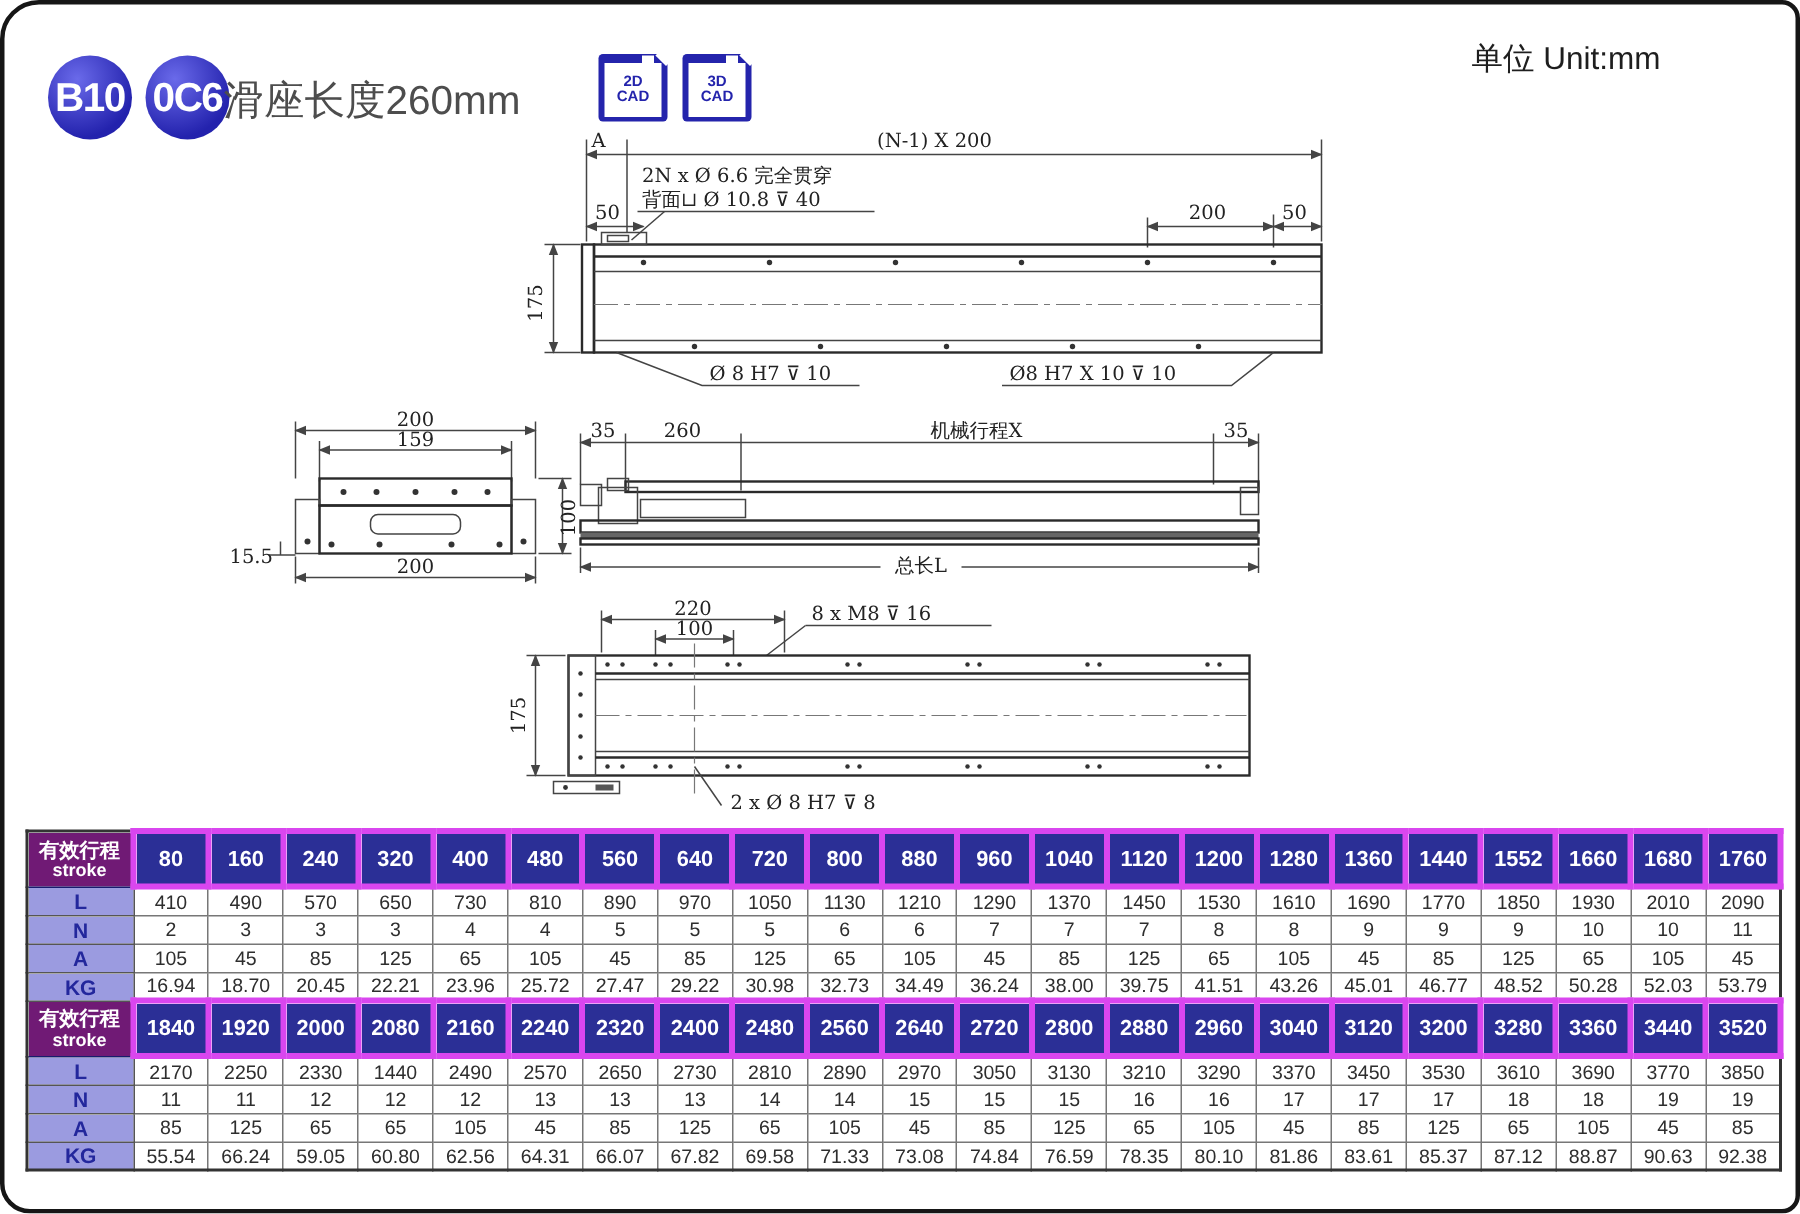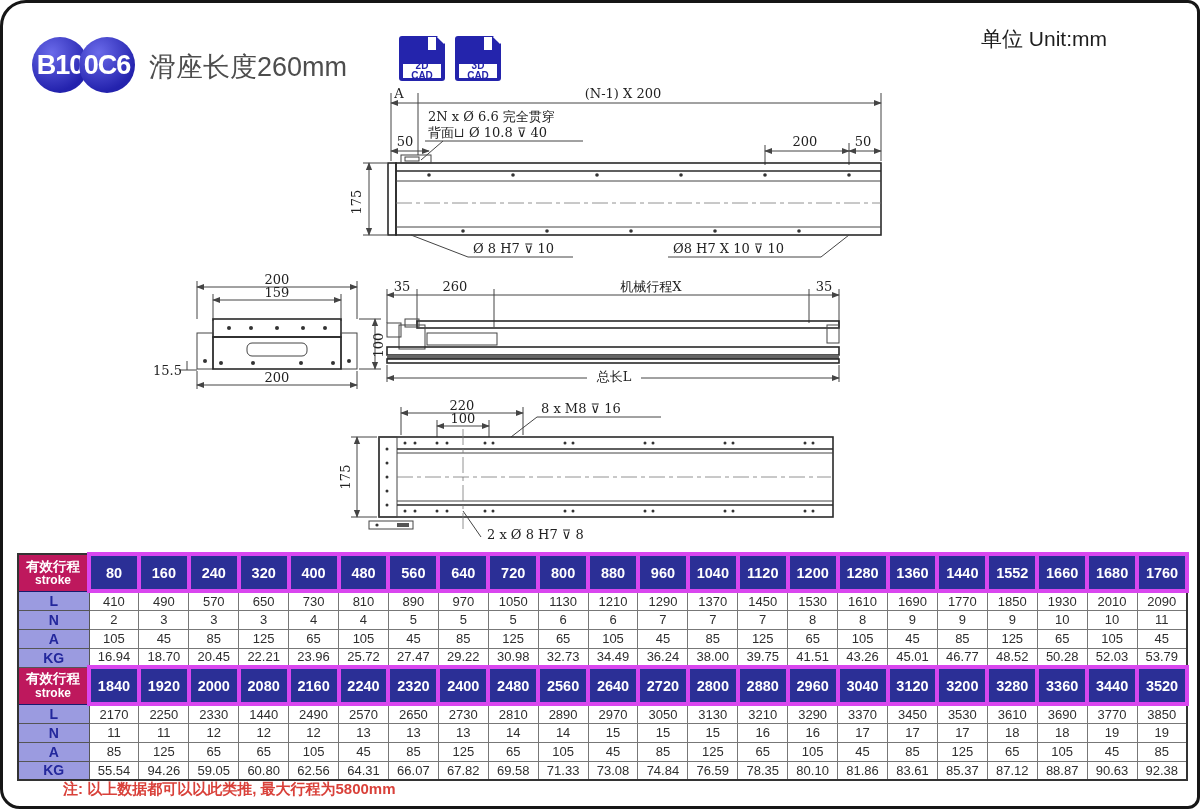--- a/index.html
+++ b/index.html
@@ -5,48 +5,48 @@
   html,body{margin:0;padding:0;background:#fff;}
   .page{position:relative;width:1200px;height:809px;box-sizing:border-box;
         background:#fff;border:3px solid #161616;border-radius:26px 12px 12px 20px;
         overflow:hidden;font-family:"Liberation Sans",sans-serif;}
   
   .badge{position:absolute;width:56px;height:56px;border-radius:50%;
          background:radial-gradient(circle at 35% 28%,#6a6aea,#2322ad 72%);
          color:#fff;font-size:27px;font-weight:bold;display:flex;align-items:center;
          justify-content:center;letter-spacing:-1px;}
   #badge1{left:29px;top:34px;}
-  #badge2{left:76px;top:34px;text-align:right;}
+  #badge2{left:94px;top:34px;text-align:right;}
   .title{position:absolute;left:146px;top:46px;font-size:27px;color:#4d4d4d;font-weight:500;}
   .unit{position:absolute;left:978px;top:22px;font-size:21px;color:#1e1e1e;}
   .cad{position:absolute;width:46px;height:45px;background:#2424ac;border-radius:3px;}
   #cad2d{left:396px;top:33px;}
   #cad3d{left:452px;top:33px;}
   .cad .slot{position:absolute;top:1px;right:9px;width:8px;height:13px;background:#fff;}
   .cad .corner{position:absolute;top:-4px;right:-4px;width:10px;height:10px;background:#fff;transform:rotate(45deg);}
-  .cad .label{position:absolute;left:4px;right:4px;bottom:3px;height:14px;background:#fff;
+  .cad .label{position:absolute;left:4px;right:4px;bottom:3px;height:36px;background:#fff;
       display:flex;flex-direction:column;align-items:center;justify-content:center;
       color:#2424ac;font-size:10px;font-weight:bold;line-height:1.05;}
   
   svg.drw{position:absolute;overflow:visible;}
   .ln{stroke:#444;stroke-width:1;fill:none;}
   .thick{stroke:#2a2a2a;stroke-width:1.6;fill:none;}
   .cl{stroke:#777;stroke-width:0.8;fill:none;stroke-dasharray:16 4 4 4;}
   .dim{font:13px "DejaVu Serif","Liberation Serif",serif;fill:#222;}
   .dimcn{font:13px "DejaVu Serif","Liberation Serif",serif;fill:#222;}
   .hole{fill:#333;}
   
   .spec{position:absolute;left:14px;top:549px;border-collapse:collapse;table-layout:fixed;
         width:1172px;border:2px solid #333;}
   .spec td{padding:0;text-align:center;vertical-align:middle;overflow:hidden;}
   tr.hdr{height:37px;}
   tr.datarow{height:19px;}
   td.sv{background:#2b2f96;color:#fff;font-weight:bold;font-size:14.5px;border:4px solid #d946ef;}
   td.lbl{background:#9b9be0;color:#23279c;font-weight:bold;font-size:14px;border:1px solid #555;width:68px;}
-  td.lbl.stroke{background:#be185d;color:#fff;border:1px solid #171b6e;}
+  td.lbl.stroke{background:#701a75;color:#fff;border:1px solid #171b6e;}
   td.lbl.stroke .cn{font-size:13.5px;font-weight:bold;line-height:1.15;}
   td.lbl.stroke .en{font-size:12px;font-weight:bold;line-height:1.05;}
   td.dv{background:#fff;color:#2e2e2e;font-size:13px;border:1px solid #777;}
   .note{position:absolute;left:60px;top:777px;color:#d9413a;font-size:15px;font-weight:bold;}
 </style>
 </head>
 <body>
 
 <div class="page">
 
@@ -510,21 +510,21 @@
           <td class="dv">85</td>
           <td class="dv">125</td>
           <td class="dv">65</td>
           <td class="dv">105</td>
           <td class="dv">45</td>
           <td class="dv">85</td>
         </tr>
         <tr class="datarow">
           <td class="lbl">KG</td>
           <td class="dv">55.54</td>
-          <td class="dv">94.26</td>
+          <td class="dv">66.24</td>
           <td class="dv">59.05</td>
           <td class="dv">60.80</td>
           <td class="dv">62.56</td>
           <td class="dv">64.31</td>
           <td class="dv">66.07</td>
           <td class="dv">67.82</td>
           <td class="dv">69.58</td>
           <td class="dv">71.33</td>
           <td class="dv">73.08</td>
           <td class="dv">74.84</td>
@@ -535,14 +535,13 @@
           <td class="dv">83.61</td>
           <td class="dv">85.37</td>
           <td class="dv">87.12</td>
           <td class="dv">88.87</td>
           <td class="dv">90.63</td>
           <td class="dv">92.38</td>
         </tr>
       </tbody>
   </table>
 
-  <div class="note">注: 以上数据都可以以此类推, 最大行程为5800mm</div>
 </div>
 
 </body></html>

